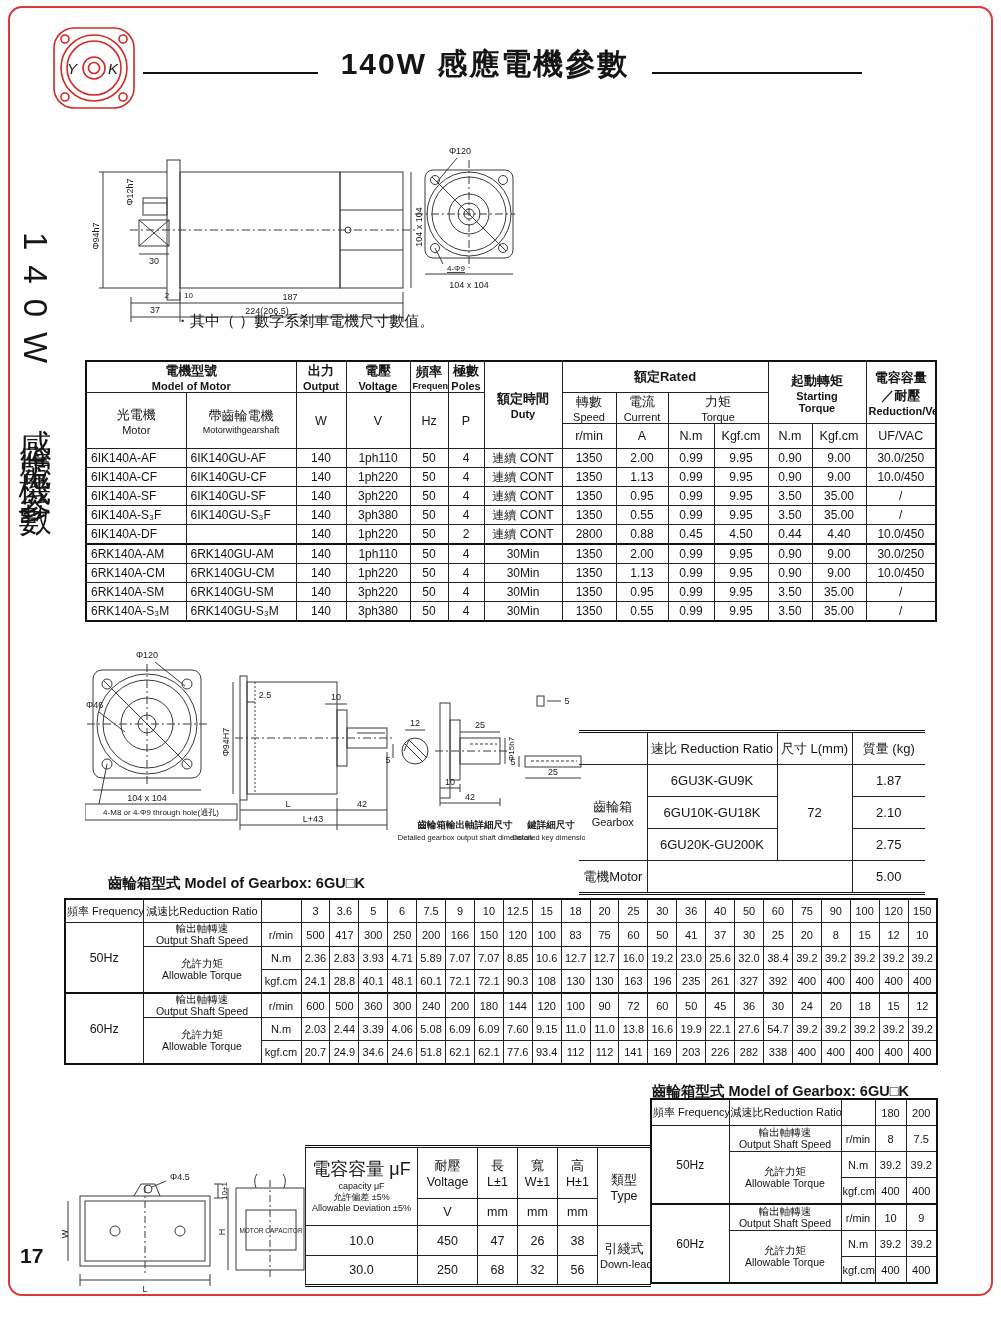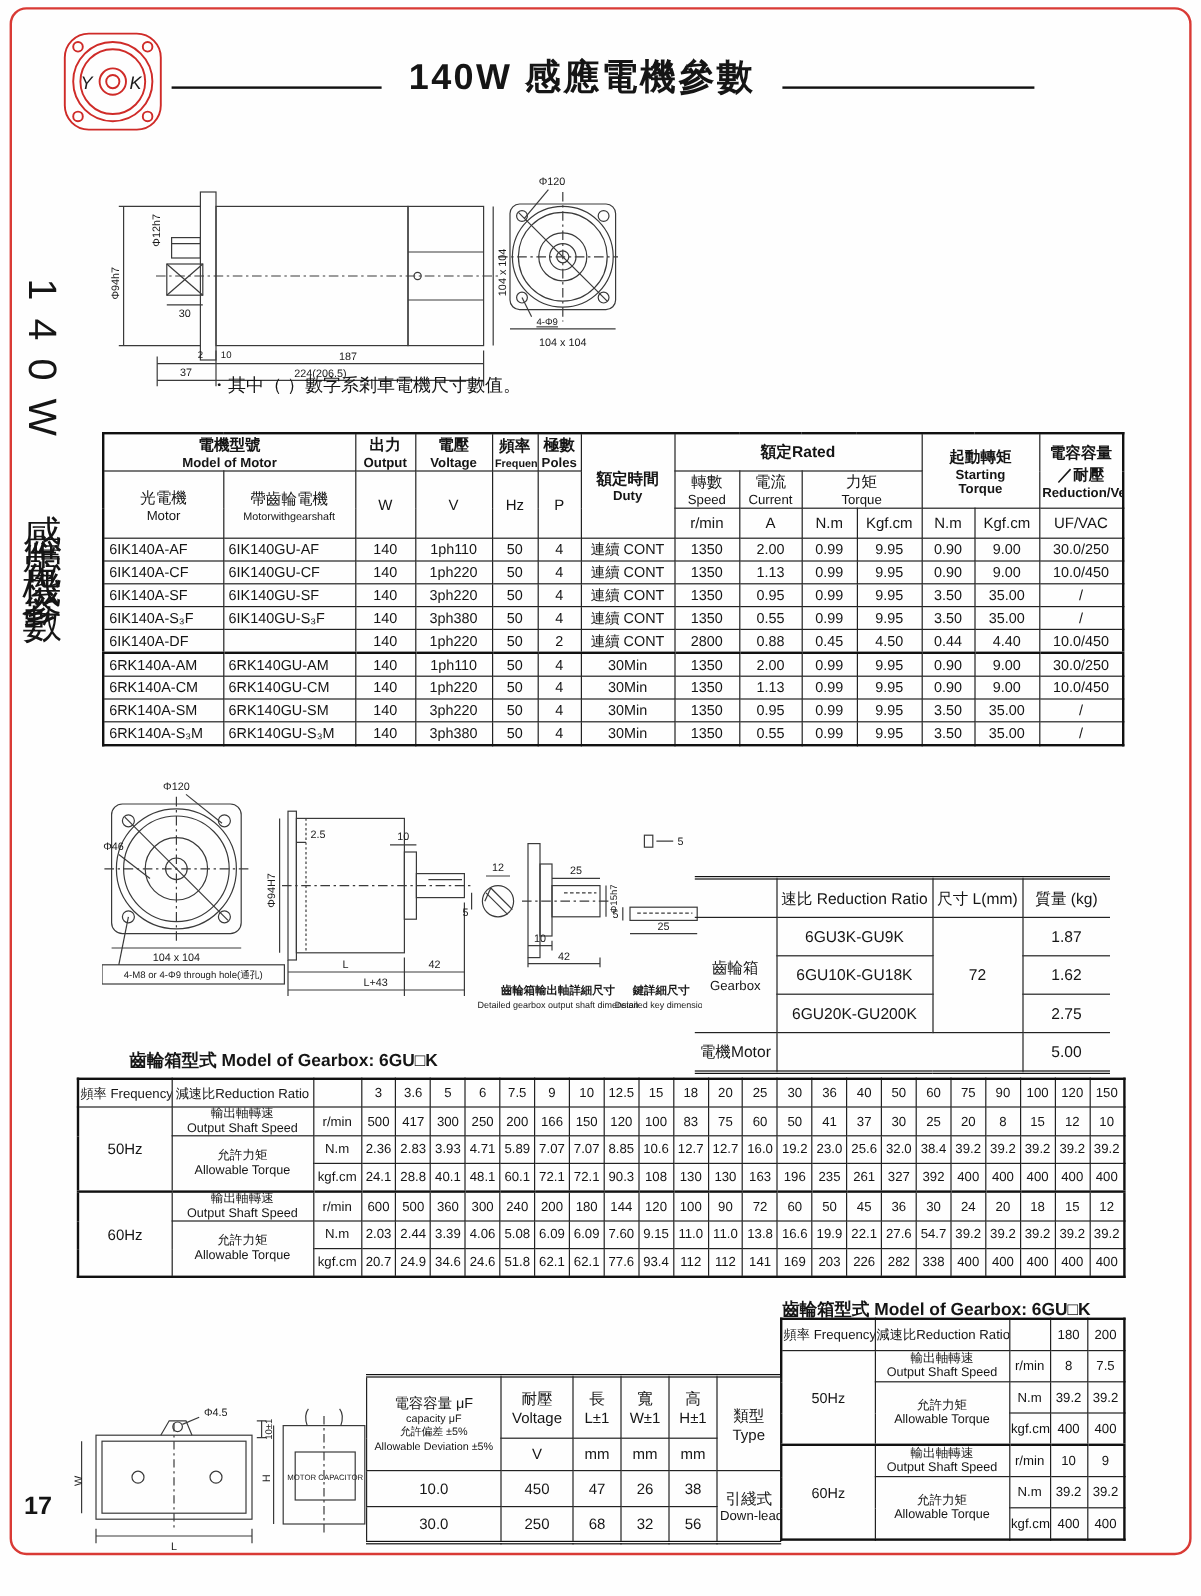--- a/index.html
+++ b/index.html
@@ -56,21 +56,21 @@
   
   #gear-table2 { left:650px; top:1098px; width:286px; font-size:11px; border:2px solid #111; }
   #gear-table2 td { height:25px; padding:0 1px; }
   #gear-table2 .lbl2 { font-size:10.5px; line-height:1.1; white-space:normal; }
   #gear-table2 .freq { font-size:12px; }
   
   #cap-table { left:305px; top:1145px; width:345px; font-size:12.5px;
      border-top:3px double #111; border-bottom:3px double #111; }
   #cap-table td { height:26px; }
   #cap-table .tiny { font-size:9px; line-height:1.25; white-space:normal; }
-  #cap-table .c1l1 { font-size:12px; }
+  #cap-table .c1l1 { font-size:18px; }
   svg text { fill:#1a1a1a; font-family:"Liberation Sans","DejaVu Sans",sans-serif; }
   .dim { font-size:9px; } .dim8 { font-size:8px; } .capt { font-size:9.5px; font-weight:bold; }
   .capt-en { font-size:7.5px; }
 </style>
 </head>
 <body>
 
 <div id="page">
   <div id="red-border"></div>
 
@@ -510,21 +510,21 @@
       <td rowspan="3" class="noborder-lr">
         <div class="zh">齒輪箱</div>
         <div class="en">Gearbox</div>
           </td>
       <td>6GU3K-GU9K</td>
       <td rowspan="3">72</td>
       <td class="last">1.87</td>
     </tr>
     <tr>
       <td>6GU10K-GU18K</td>
-      <td class="last">1.62</td>
+      <td class="last">2.10</td>
     </tr>
     <tr>
       <td>6GU20K-GU200K</td>
       <td class="last">2.75</td>
     </tr>
     <tr>
       <td class="noborder-lr">電機Motor</td>
       <td colspan="2"></td>
       <td class="last">5.00</td>
     </tr>

